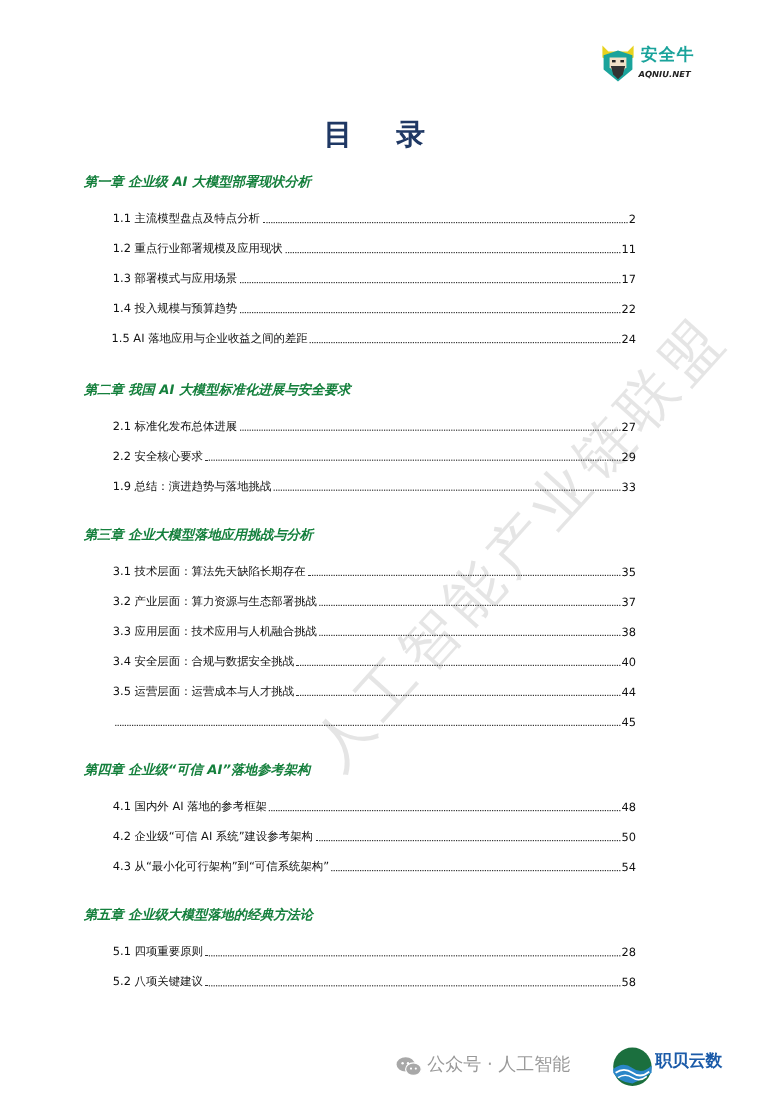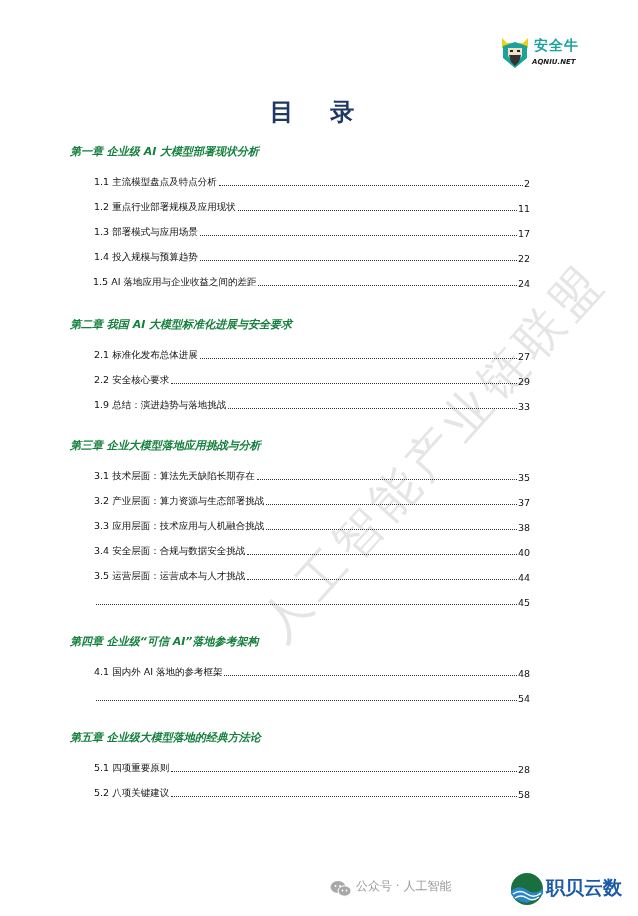--- a/index.html
+++ b/index.html
@@ -25,23 +25,23 @@
   .entry .lbl { white-space: nowrap; }
   .entry .dots { flex: 1; border-bottom: 1.4px dotted #333; margin: 0 1px 3px 2px; }
   .entry .pg { white-space: nowrap; }
   .watermark {
     position: absolute; left: 190px; top: 420px; font-size: 48px; color: rgba(180,180,180,0.35);
     transform: rotate(-48deg); transform-origin: center; white-space: nowrap; letter-spacing: 6px;
     font-weight: normal; pointer-events: none;
   }
   .footer { position: absolute; left: 330px; top: 874px; height: 28px; }
   .wechat { position: absolute; left: 0; top: 6px; }
-  .footer-text { position: absolute; left: 26px; top: 4px; font-size: 12px; color: #9a9a9a; white-space: nowrap; }
+  .footer-text { position: absolute; left: 26px; top: 4px; font-size: 15px; color: #9a9a9a; white-space: nowrap; }
   .brand-logo { position: absolute; left: 180px; top: -2px; }
-  .brand-text { position: absolute; left: 216px; top: 1px; font-size: 19px; font-weight: bold; color: #1a5aa8; white-space: nowrap; }
+  .brand-text { position: absolute; left: 216px; top: 1px; font-size: 14px; font-weight: bold; color: #1a5aa8; white-space: nowrap; }
 </style>
 </head>
 <body>
 
 <div class="logo">
   <svg width="30" height="36" viewBox="0 0 30 36">
     <path d="M2 4 L7 9 L23 9 L28 4 L28 14 L15 20 L2 14 Z" fill="#e8d21d"></path>
     <path d="M3 12 L15 8 L27 12 L27 24 L15 34 L3 24 Z" fill="#1aa39b"></path>
     <path d="M8 14 L22 14 L22 22 L15 30 L8 22 Z" fill="#f1e1c8"></path>
     <path d="M9 21 L21 21 L19 28 L15 32 L11 28 Z" fill="#333"></path>
@@ -133,20 +133,26 @@
       <span class="pg">45</span>
     </div>
 
   <div class="chapter" style="margin-top:22px">第四章  企业级“可信 AI”落地参考架构</div>
   <div class="entry">
       <span class="lbl">4.1  国内外 AI 落地的参考框架</span>
       <span class="dots"></span>
       <span class="pg">48</span>
     </div>
   <div class="entry">
+      <span class="lbl">4.2  企业级“可信 AI 系统”建设参考架构</span>
+      <span class="dots"></span>
+      <span class="pg">50</span>
+    </div>
+  <div class="entry">
+      <span class="lbl">4.3  从“最小化可行架构”到“可信系统架构”</span>
       <span class="dots"></span>
       <span class="pg">54</span>
     </div>
 
   <div class="chapter" style="margin-top:22px">第五章  企业级大模型落地的经典方法论</div>
   <div class="entry">
       <span class="lbl">5.1  四项重要原则</span>
       <span class="dots"></span>
       <span class="pg">28</span>
     </div>

